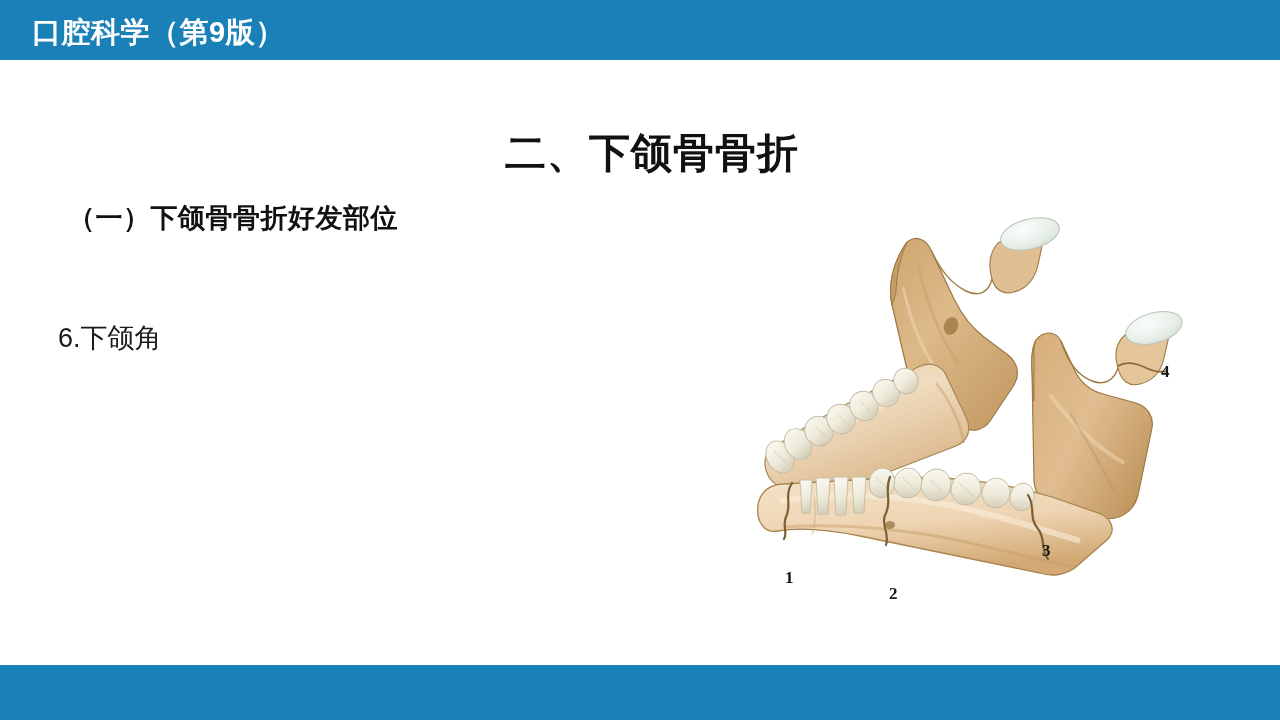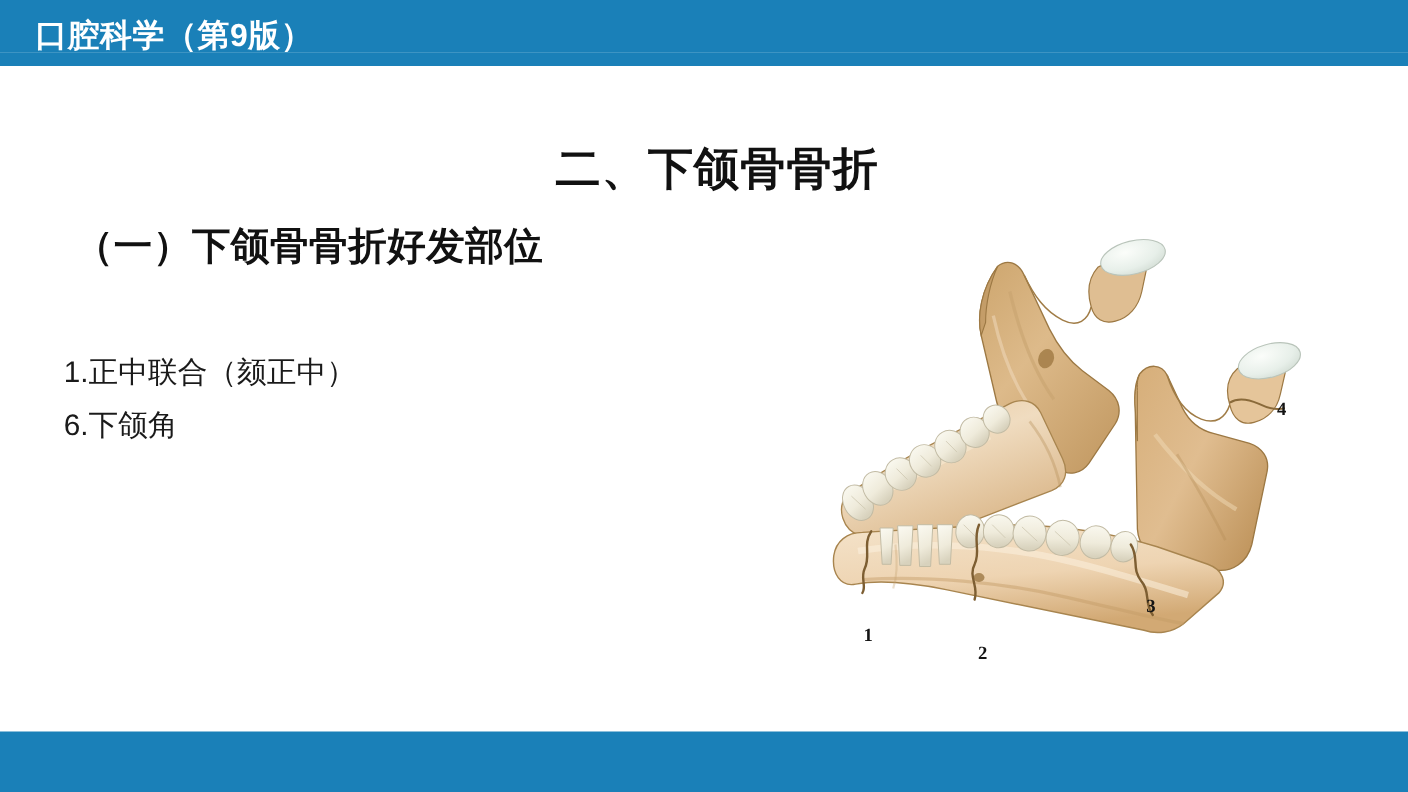--- a/index.html
+++ b/index.html
@@ -60,21 +60,21 @@
     font-size: 41px;
     font-weight: bold;
     color: #111111;
     letter-spacing: 1px;
     white-space: nowrap;
   }
   .slide-subtitle {
     position: absolute;
     left: 68px;
     top: 200px;
-    font-size: 35px;
+    font-size: 27px;
     font-weight: bold;
     color: #111111;
     letter-spacing: 0.5px;
     white-space: nowrap;
   }
 
   
   .bullet-list {
     position: absolute;
     left: 58px;
@@ -118,21 +118,20 @@
 <body>
 
 <div class="top-bar"></div>
 <div class="top-bar-rule"></div>
 <div class="top-bar-title">口腔科学（第9版）</div>
 
 <div class="slide-title">二、下颌骨骨折</div>
 <div class="slide-subtitle">（一）下颌骨骨折好发部位</div>
 
 <div class="bullet-list">
-  <div class="bullet-item">1.正中联合（颏正中）</div>
   <div class="bullet-item">6.下颌角</div>
 </div>
 
 <div class="figure">
   <svg viewBox="0 0 470 430" xmlns="http://www.w3.org/2000/svg">
     <defs>
       <linearGradient id="boneBodyGrad" x1="0" y1="0" x2="0.6" y2="1">
         <stop offset="0%" stop-color="#e8c79c"></stop>
         <stop offset="45%" stop-color="#f0dcc0"></stop>
         <stop offset="100%" stop-color="#d9b587"></stop>

